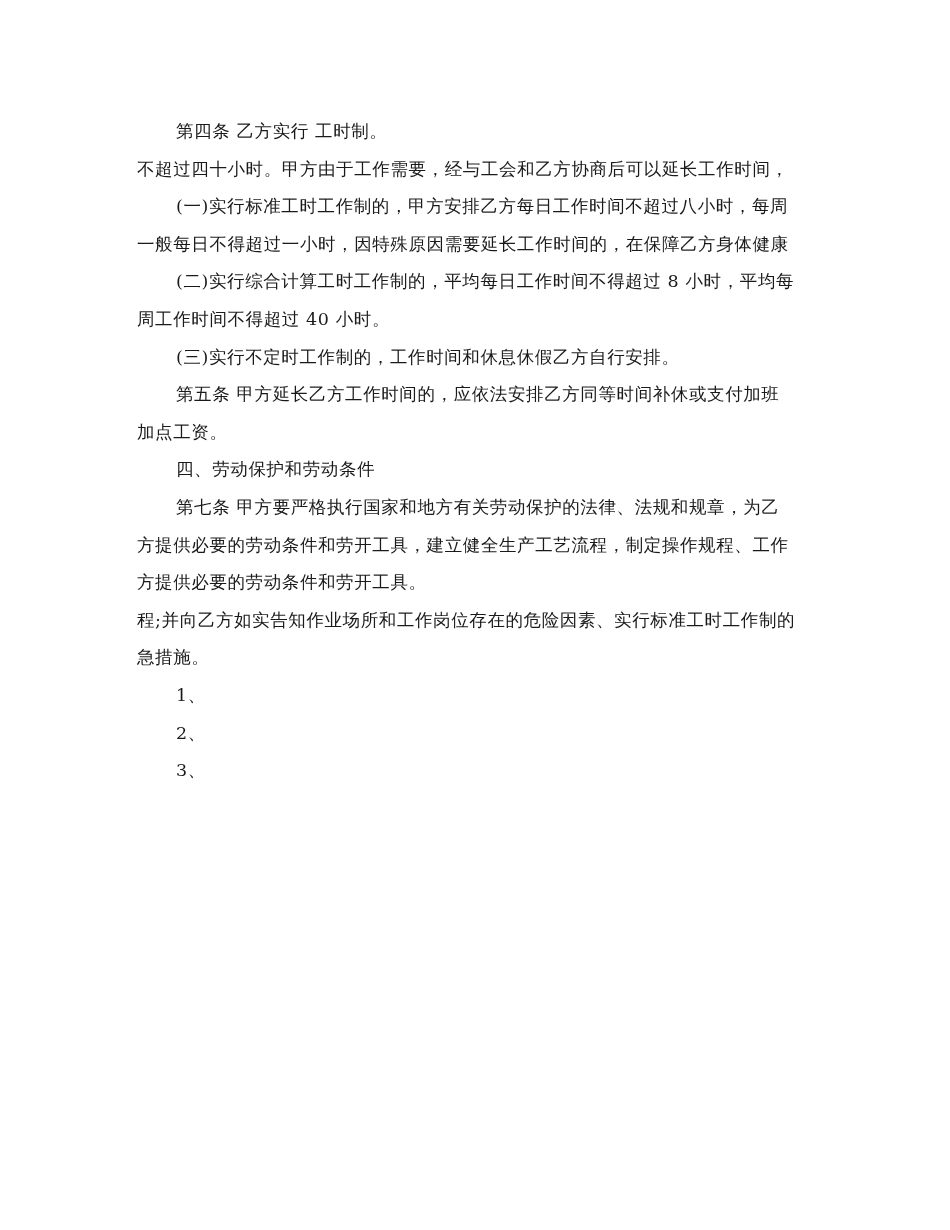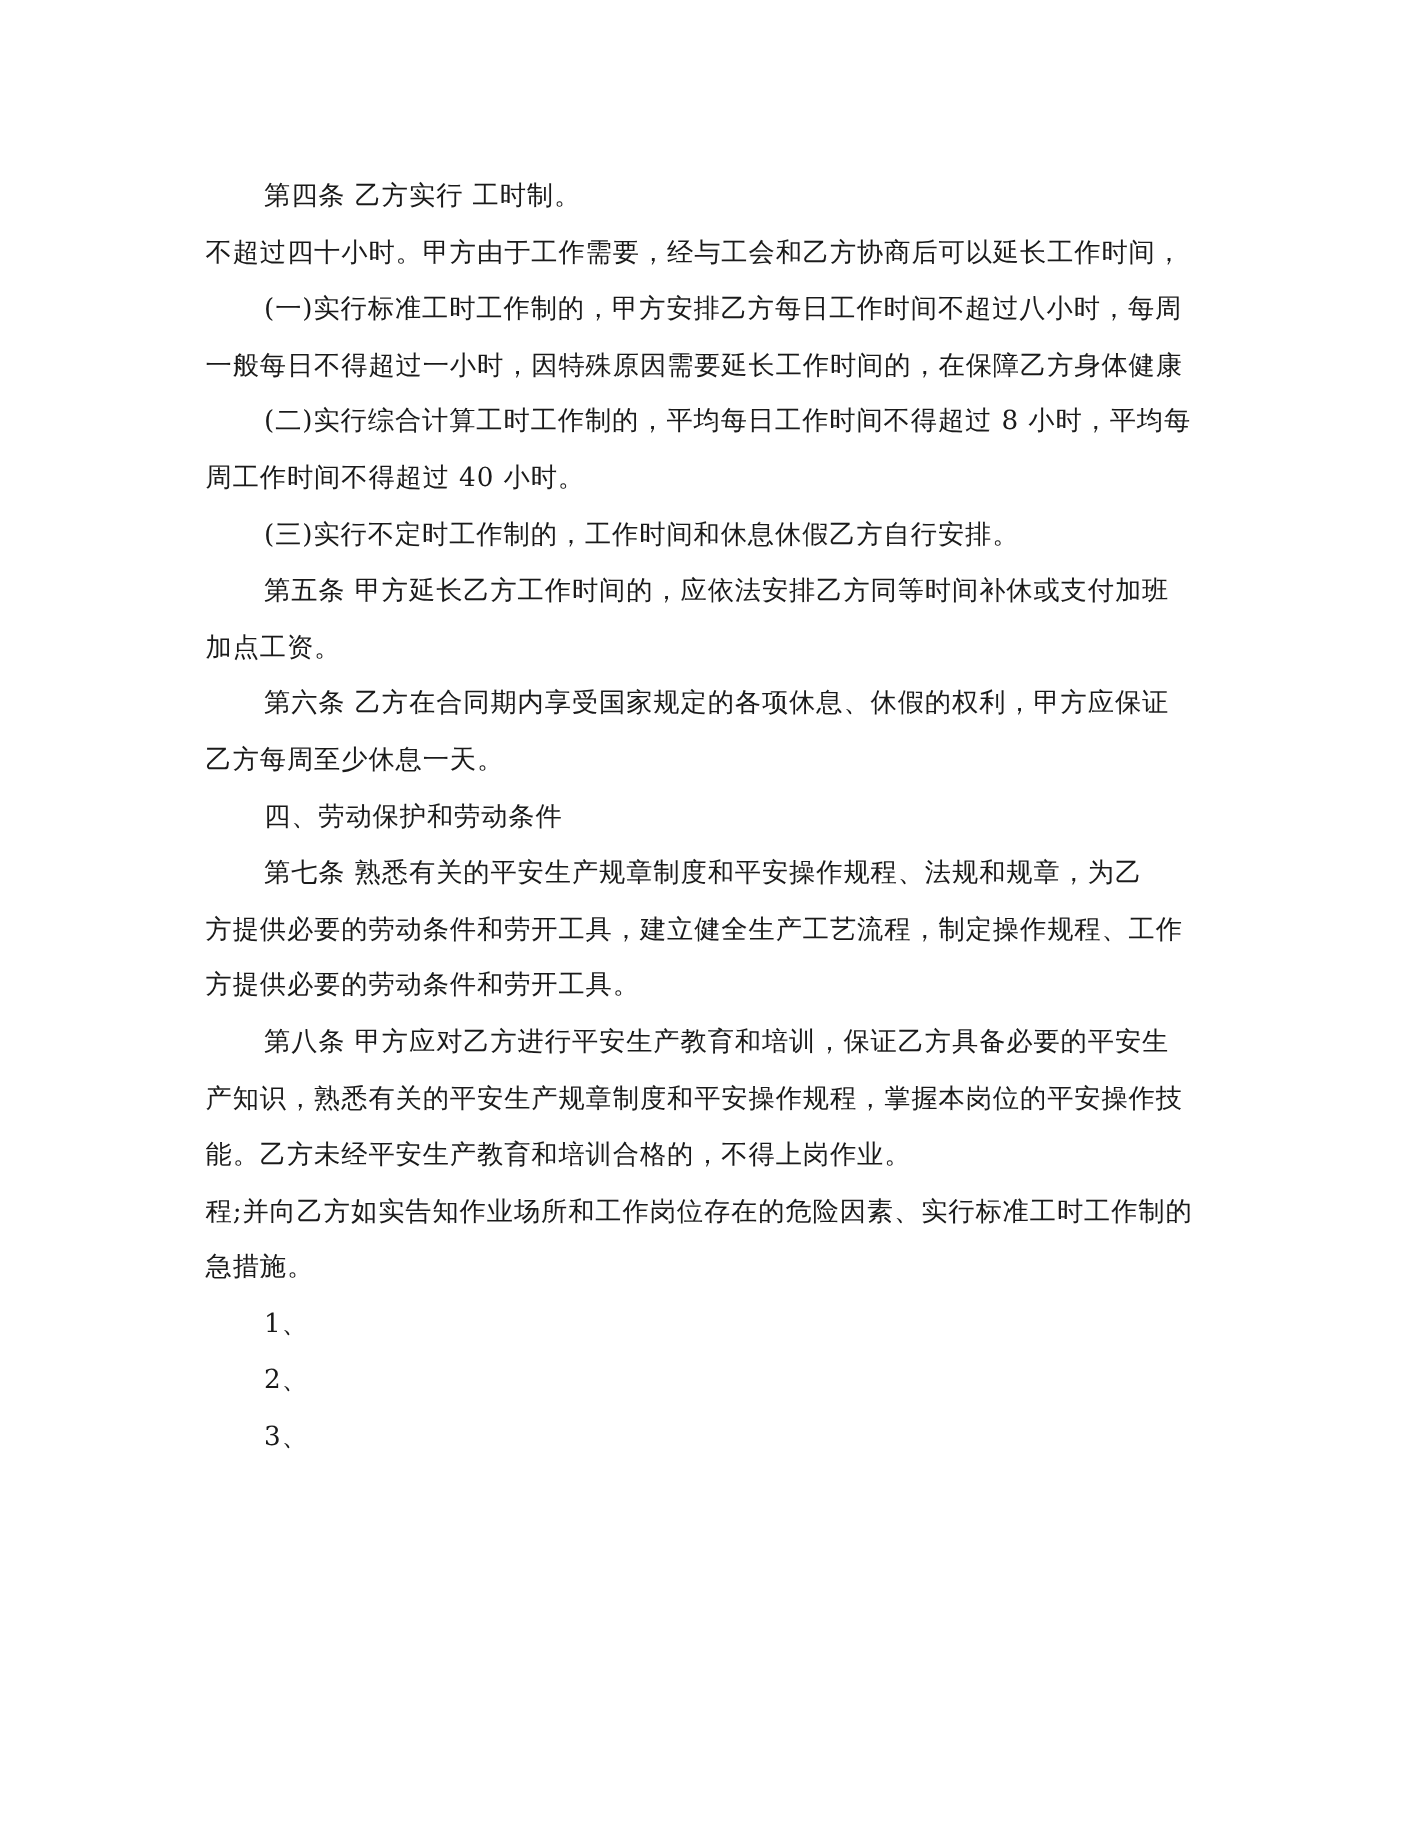--- a/index.html
+++ b/index.html
@@ -40,38 +40,29 @@
     <div class="line">周工作时间不得超过 40 小时。</div>
   </div>
 
   <div class="line indent">(三)实行不定时工作制的，工作时间和休息休假乙方自行安排。</div>
 
   <div>
     <div class="line indent">第五条 甲方延长乙方工作时间的，应依法安排乙方同等时间补休或支付加班</div>
     <div class="line">加点工资。</div>
   </div>
 
-  <div>
-    <div class="line indent">第六条 乙方在合同期内享受国家规定的各项休息、休假的权利，甲方应保证</div>
-    <div class="line">乙方每周至少休息一天。</div>
-  </div>
 
   <div class="line indent">四、劳动保护和劳动条件</div>
 
   <div>
-    <div class="line indent">第七条 熟悉有关的平安生产规章制度和平安操作规程、法规和规章，为乙</div>
+    <div class="line indent">第七条 甲方要严格执行国家和地方有关劳动保护的法律、法规和规章，为乙</div>
     <div class="line">方提供必要的劳动条件和劳开工具，建立健全生产工艺流程，制定操作规程、工作</div>
     <div class="line">方提供必要的劳动条件和劳开工具。</div>
   </div>
 
-  <div>
-    <div class="line indent">第八条 甲方应对乙方进行平安生产教育和培训，保证乙方具备必要的平安生</div>
-    <div class="line">产知识，熟悉有关的平安生产规章制度和平安操作规程，掌握本岗位的平安操作技</div>
-    <div class="line">能。乙方未经平安生产教育和培训合格的，不得上岗作业。</div>
-  </div>
 
   <div>
     <div class="line">程;并向乙方如实告知作业场所和工作岗位存在的危险因素、实行标准工时工作制的</div>
     <div class="line">急措施。</div>
   </div>
 
 
   <div class="line indent">1、</div>
   <div class="line indent">2、</div>
   <div class="line indent">3、</div>

